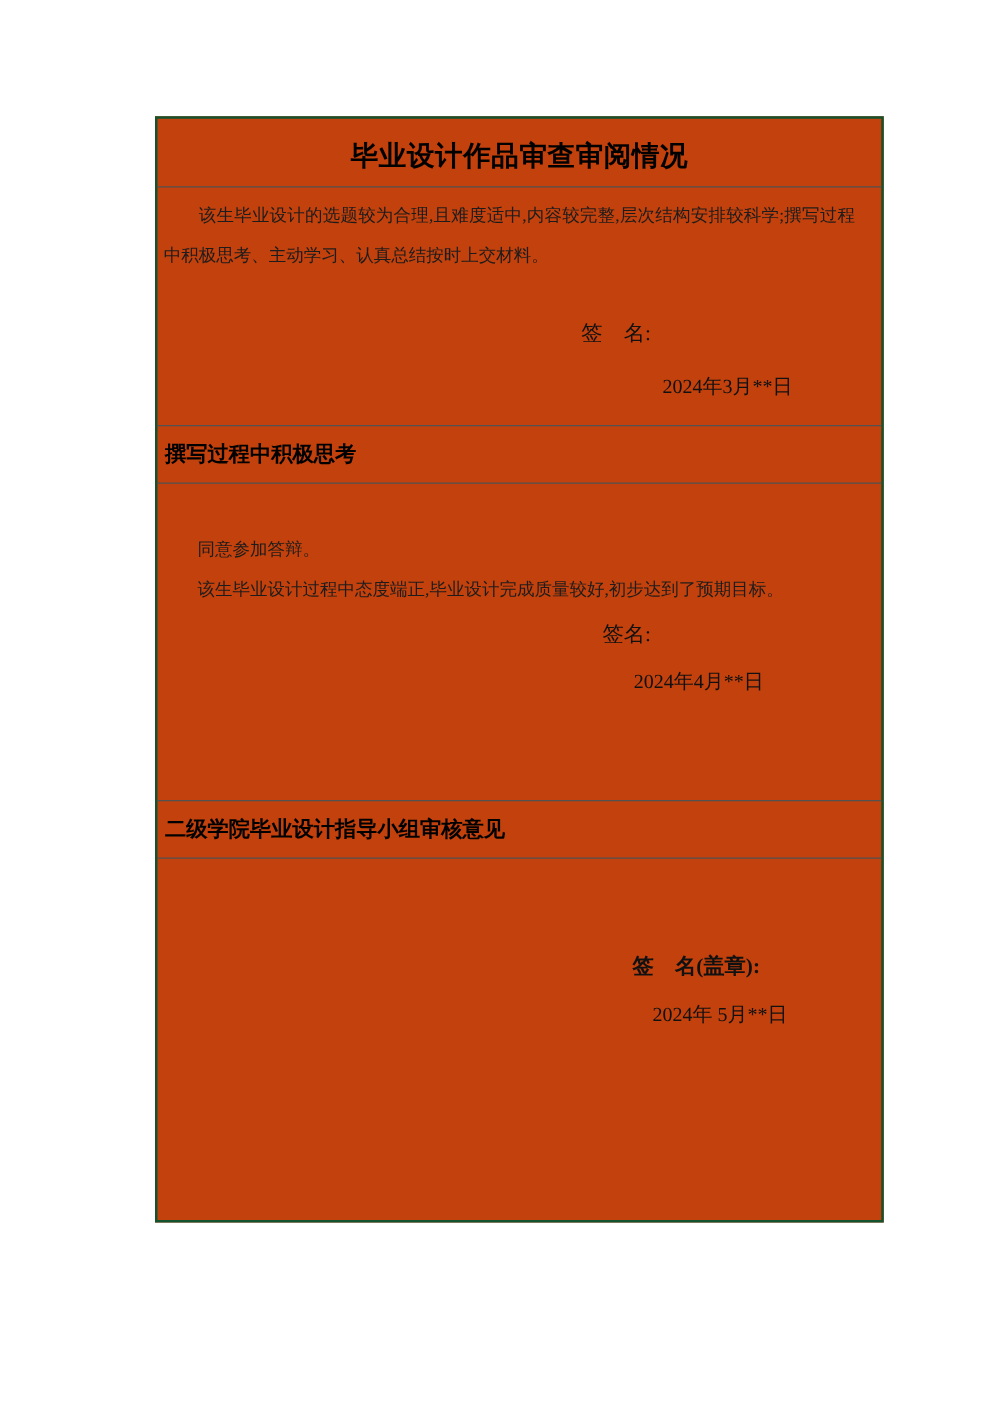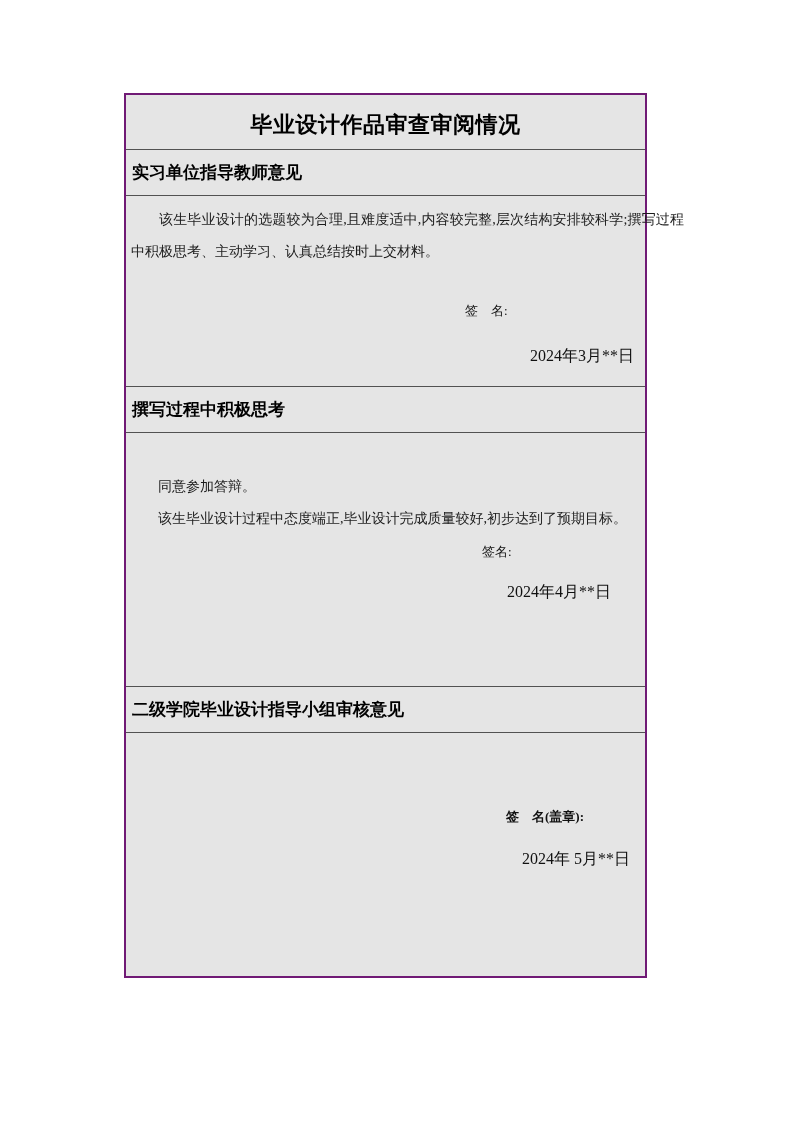--- a/index.html
+++ b/index.html
@@ -6,25 +6,25 @@
   .page{
     position:relative;
     width:793px;height:1122px;
     background:#ffffff;
     font-family:"Liberation Serif","DejaVu Serif",serif;
     color:#141414;
     overflow:hidden;
   }
   .doc-table{
     position:absolute;left:124px;top:93px;
-    width:523px;height:885px;
-    border:2px solid #701a75;
+    width:583px;height:885px;
+    border:2px solid #14532d;
     box-sizing:border-box;
     display:flex;flex-direction:column;
-    background:#e5e5e5;
+    background:#c2410c;
   }
   .t-row{
     box-sizing:border-box;
     border-bottom:1px solid #525252;
     position:relative;
     flex:none;
   }
   .row-title{
     height:55px;
     display:flex;align-items:center;justify-content:center;
@@ -72,42 +72,39 @@
   .opinion-line{
     line-height:32px;
     white-space:nowrap;
   }
   .sig,.sig-date{
     position:absolute;
     line-height:1;
     white-space:nowrap;
     color:#111;
   }
-  .sig{font-size:13px;}
+  .sig{font-size:17px;}
   .sig-date{font-size:16px;}
   .sig-1{left:339px;top:108px;}
   .date-1{left:404px;top:152px;}
   .sig-2{left:356px;top:112px;}
   .date-2{left:381px;top:151px;}
   .sig-3{left:380px;top:77px;font-weight:bold;}
   .date-3{left:372px;top:118px;margin-left:24px;}
 </style>
 </head>
 <body>
 
 <div class="page">
   <div class="doc-table">
 
     <div class="t-row row-title">
       <span class="title-text">毕业设计作品审查审阅情况</span>
     </div>
 
-    <div class="t-row row-h">
-      <span class="header-text">实习单位指导教师意见</span>
-    </div>
 
     <div class="t-row row-c1">
       <p class="opinion opinion-1">该生毕业设计的选题较为合理,且难度适中,内容较完整,层次结构安排较科学;撰写过程中积极思考、主动学习、认真总结按时上交材料。</p>
       <div class="sig sig-1">签　名:</div>
       <div class="sig-date date-1">2024年3月**日</div>
     </div>
 
     <div class="t-row row-h">
       <span class="header-text">撰写过程中积极思考</span>
     </div>

